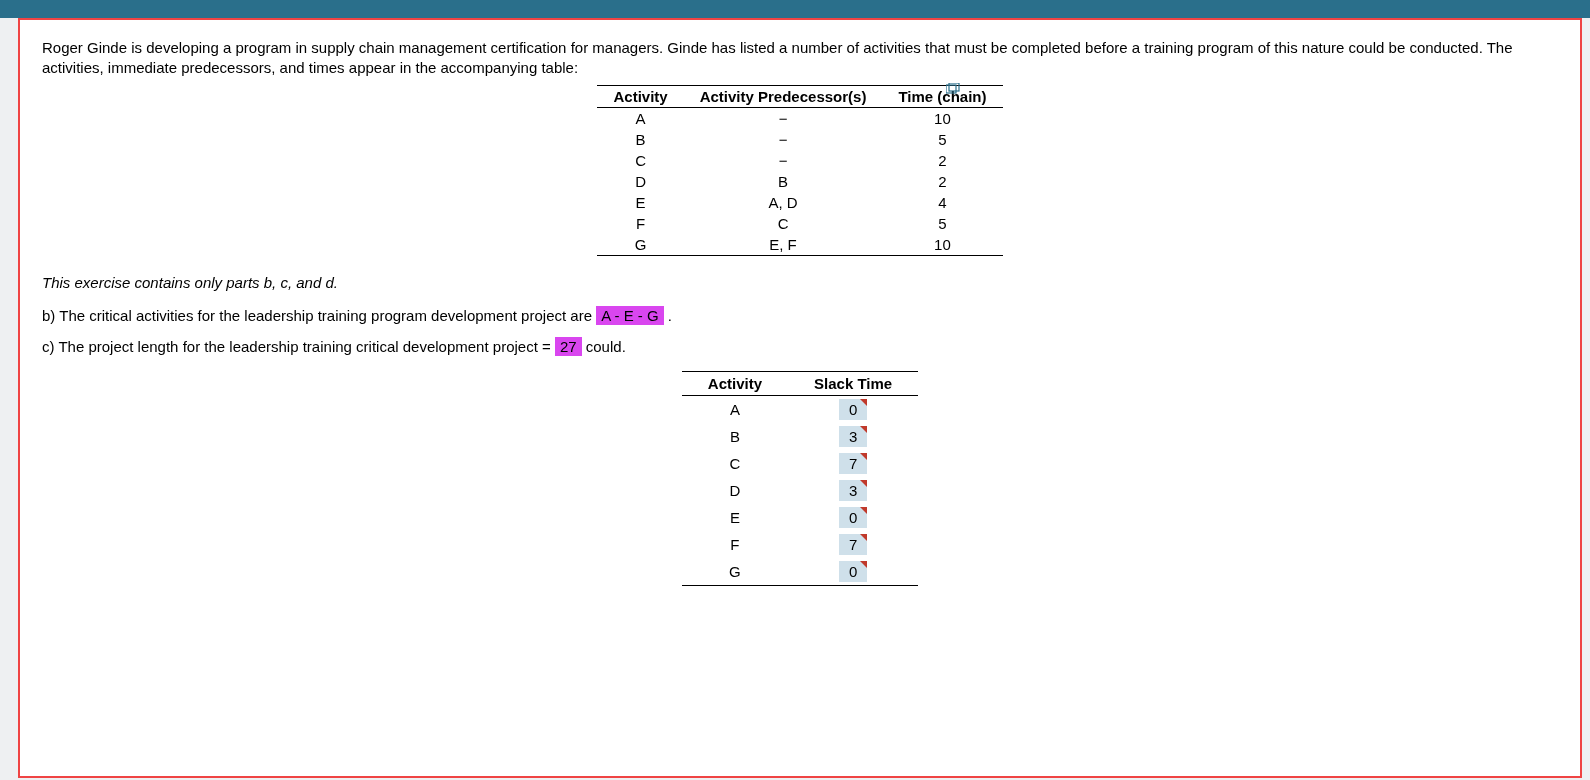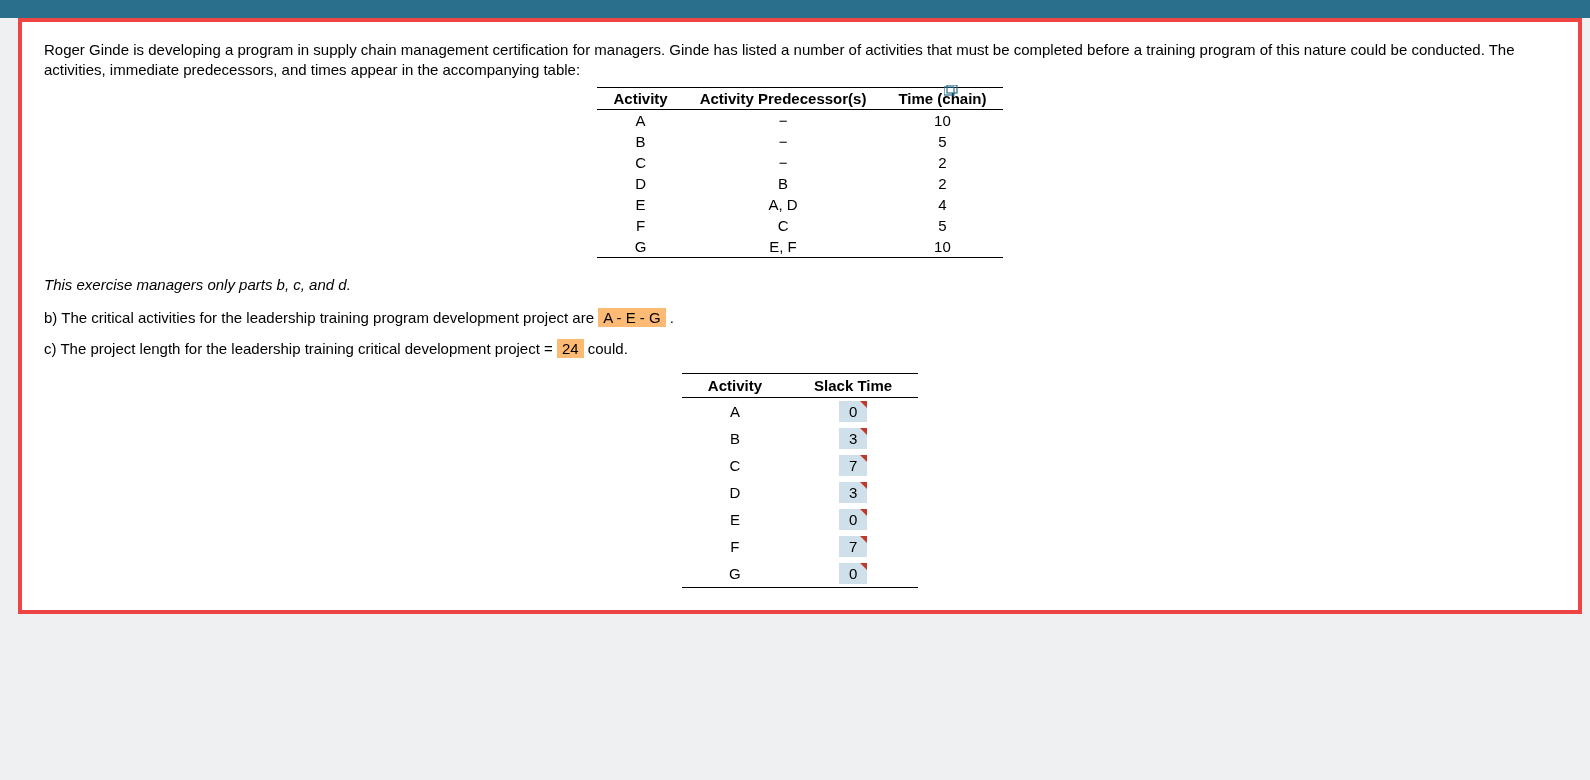--- a/index.html
+++ b/index.html
@@ -12,23 +12,23 @@
     width: 1590px;
     height: 780px;
     overflow: hidden;
   }
   .topbar {
     height: 18px;
     background: #2a6f8b;
   }
   .page {
     background: #fff;
-    border: 4px solid #ef4444;
+    border: 2px solid #ef4444;
     margin: 0 8px 0 18px;
-    height: 596px;
+    height: 760px;
     box-sizing: border-box;
     padding: 18px 22px 10px 22px;
     position: relative;
     overflow-y: auto;
   }
   
   .page::-webkit-scrollbar { width: 16px; }
   .page::-webkit-scrollbar-thumb { background: #c0c0c0; }
   .intro {
     line-height: 1.35;
@@ -68,21 +68,21 @@
     border-bottom: 1px solid #000;
   }
   .note {
     font-style: italic;
     margin: 12px 0 16px 0;
   }
   .q-line {
     margin: 14px 0;
   }
   .filled {
-    background: #fdba74;
+    background: #d946ef;
     padding: 1px 5px;
     text-align: center;
   }
   .slack-wrap {
     width: 100%;
     display: flex;
     justify-content: center;
     margin-top: 16px;
   }
   table.slack {
@@ -178,31 +178,31 @@
         </tr>
         <tr>
           <td>G</td>
           <td>E, F</td>
           <td>10</td>
         </tr>
       </tbody>
     </table>
   </div>
 
-  <div class="note">This exercise managers only parts b, c, and d.</div>
+  <div class="note">This exercise contains only parts b, c, and d.</div>
 
   <div class="q-line">
     <span>b) The critical activities for the leadership training program development project are </span>
     <span class="filled">A - E - G</span>
     <span> .</span>
   </div>
 
   <div class="q-line">
     <span>c) The project length for the leadership training critical development project = </span>
-    <span class="filled">24</span>
+    <span class="filled">27</span>
     <span> could.</span>
   </div>
 
 
   <div class="slack-wrap">
     <table class="slack">
       <thead>
         <tr>
           <th>Activity</th>
           <th>Slack Time</th>

